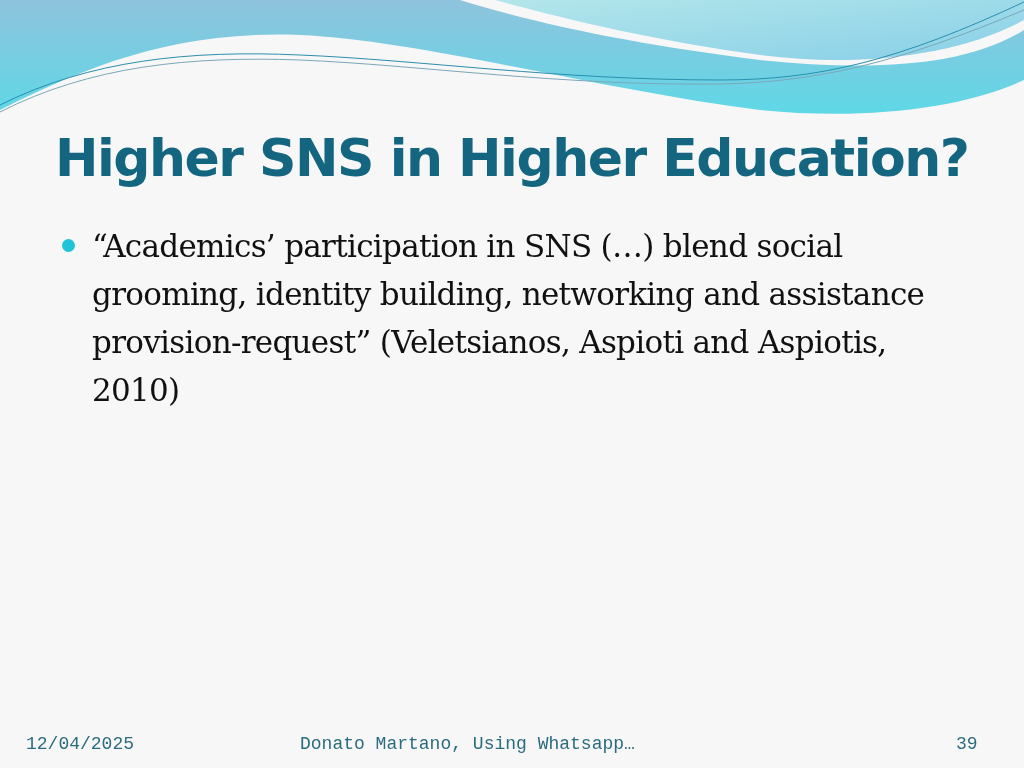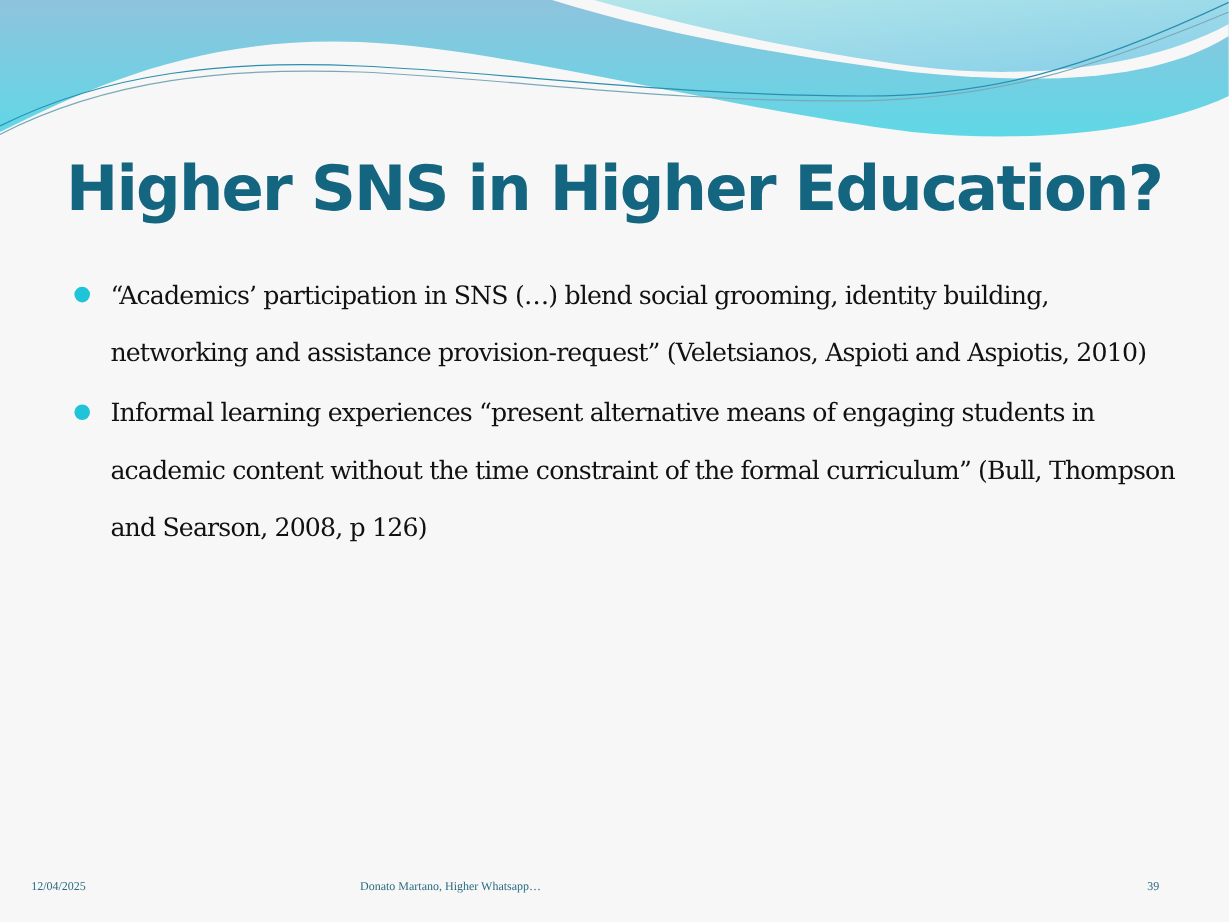--- a/index.html
+++ b/index.html
@@ -1,22 +1,22 @@
 <!DOCTYPE html>
 <html><head>
   <meta charset="utf-8">
   <style>
     html, body { margin:0; padding:0; }
     body { width:1024px; height:768px; position:relative; overflow:hidden; background:#f7f7f7; }
     .bg-wave { position:absolute; left:0; top:0; width:1024px; height:130px; }
     .title { position:absolute; left:55px; top:128px; font-family:"DejaVu Sans", sans-serif; font-weight:bold; font-size:52px; color:#14657f; letter-spacing:-1.5px; white-space:nowrap; }
-    .bullets { position:absolute; left:60px; top:222px; width:920px; font-family:"DejaVu Serif", serif; font-size:21px; line-height:48px; color:#111; }
+    .bullets { position:absolute; left:60px; top:222px; width:920px; font-family:"DejaVu Serif", serif; font-size:31px; line-height:48px; color:#111; }
     .bullet { position:relative; padding-left:32px; margin:0 0 2px 0; letter-spacing:-0.7px; }
     .dot { position:absolute; left:2px; top:17px; width:13px; height:13px; border-radius:50%; background:#1fc4d8; }
-    .footer { position:absolute; top:734px; font-family:Liberation Serif, serif; font-size:10px; color:#2b6b7e; }
+    .footer { position:absolute; top:734px; font-family:Liberation Mono, monospace; font-size:18px; color:#2b6b7e; }
   </style>
 </head>
 <body>
 
 <svg class="bg-wave" viewBox="0 0 1024 130" preserveAspectRatio="none">
   <defs>
     <linearGradient id="g1" x1="0" y1="0" x2="0" y2="1">
       <stop offset="0" stop-color="#8fc3dd"></stop>
       <stop offset="1" stop-color="#5fd8e6"></stop>
     </linearGradient>
@@ -32,21 +32,17 @@
   <path d="M0,112 C90,66 190,56 300,60 C420,65 560,86 720,84 C820,82 900,62 1024,10" fill="none" stroke="#7aa8b8" stroke-width="1"></path>
 </svg>
 
 <div class="title">Higher SNS in Higher Education?</div>
 
 <div class="bullets">
   <div class="bullet">
     <span class="dot"></span>
     <span>“Academics’ participation in SNS (…) blend social grooming, identity building, networking and assistance provision-request” (Veletsianos, Aspioti and Aspiotis, 2010)</span>
   </div>
-  <div class="bullet">
-    <span class="dot"></span>
-    <span>Informal learning experiences “present alternative means of engaging students in academic content without the time constraint of the formal curriculum” (Bull, Thompson and Searson, 2008, p 126)</span>
-  </div>
 </div>
 
 <div class="footer" style="left:26px;">12/04/2025</div>
-<div class="footer" style="left:300px;">Donato Martano, Higher Whatsapp…</div>
+<div class="footer" style="left:300px;">Donato Martano, Using Whatsapp…</div>
 <div class="footer" style="left:956px;">39</div>
 
 </body></html>

